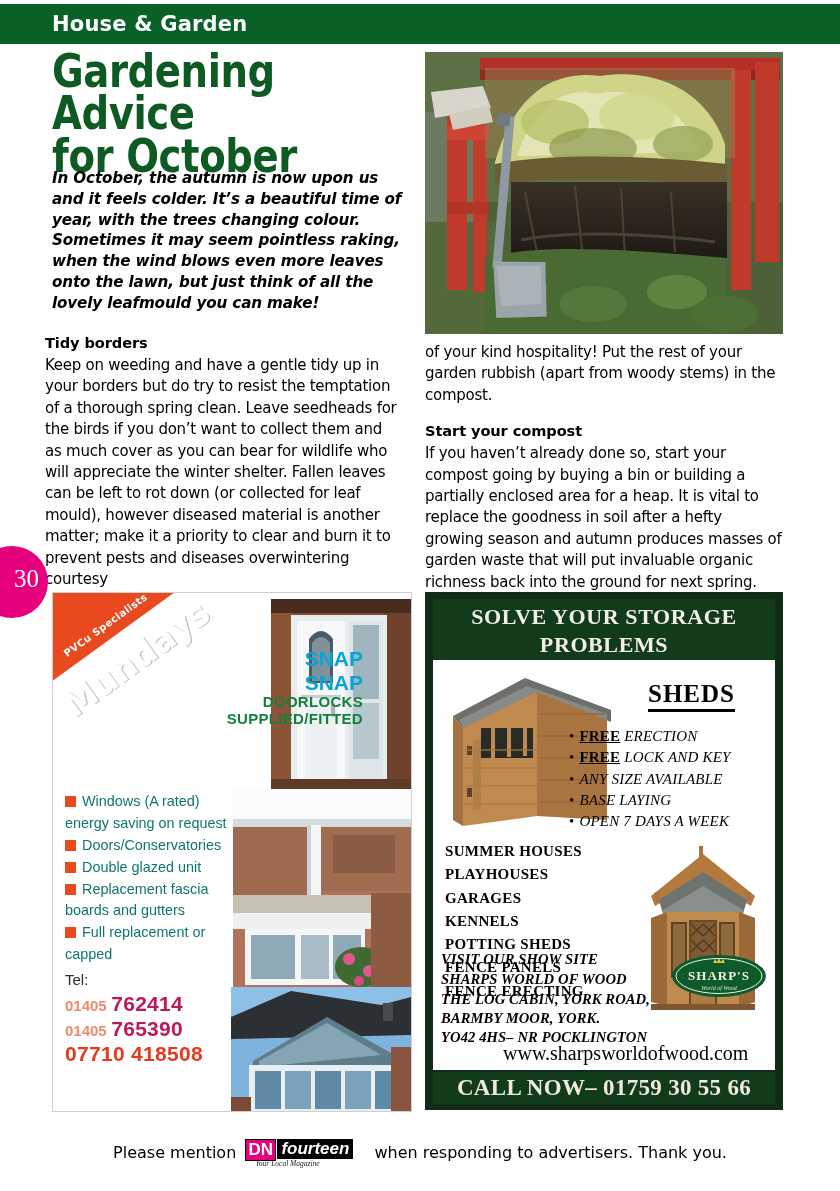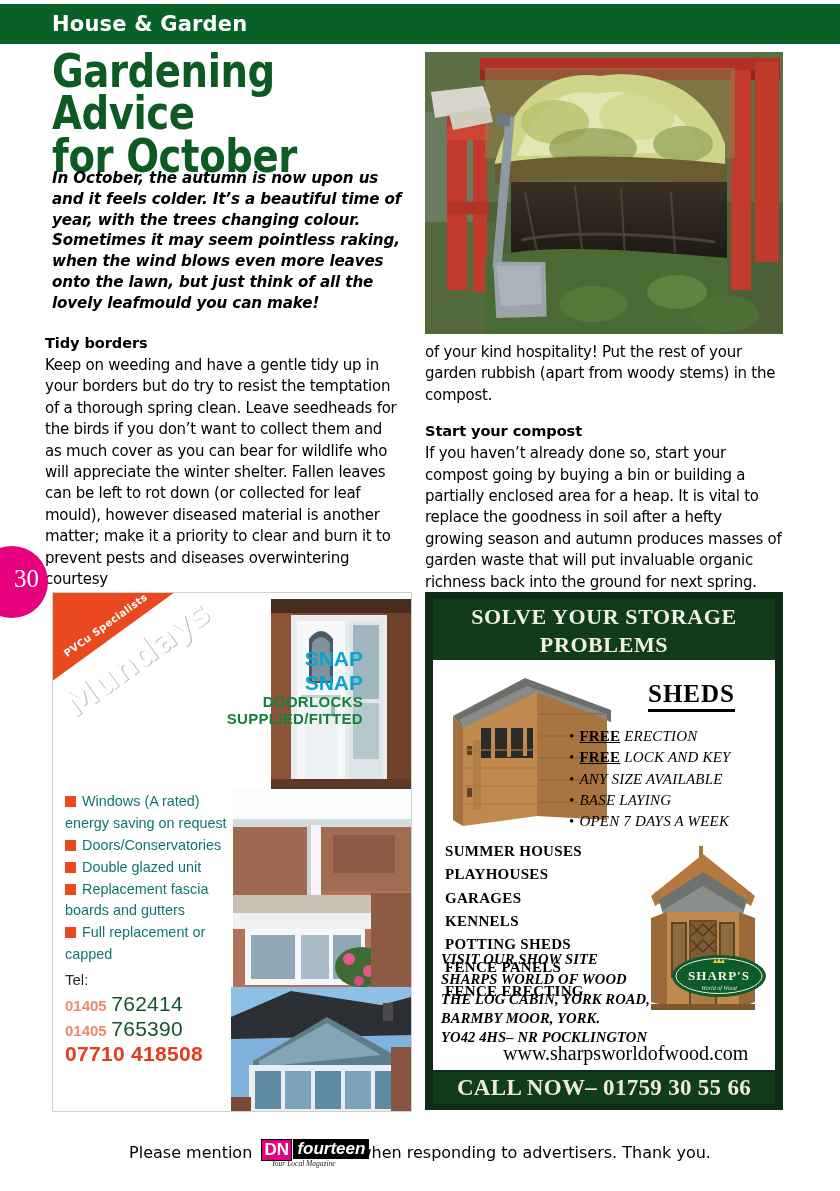--- a/index.html
+++ b/index.html
@@ -70,21 +70,21 @@
   .bullets{position:absolute;left:12px;top:198px;width:190px;
         font-family:"Liberation Sans",sans-serif;font-size:14.4px;line-height:1.52;
         color:#0f766e;font-weight:500;}
   .bullets .li{display:block;}
   .sq{display:inline-block;width:11px;height:11px;background:#e8491f;margin-right:6px;
         vertical-align:-1px;}
   .tel-wrap{position:absolute;left:12px;top:378px;font-family:"Liberation Sans",sans-serif;}
   .tel-label{font-size:15px;color:#2b2b2b;margin-bottom:4px;}
   .tel-row{white-space:nowrap;line-height:1.18;}
   .tel-pre{font-size:15px;color:#f08a6d;font-weight:bold;}
-  .tel-num{font-size:21px;color:#14532d;font-weight:normal;letter-spacing:.3px;text-align:center;}
+  .tel-num{font-size:21px;color:#be185d;font-weight:bold;letter-spacing:.3px;text-align:center;}
   .tel-mob{font-size:21px;color:#e8391c;font-weight:bold;letter-spacing:.3px;}
 
   
   .sh-head{position:absolute;left:8px;top:7px;width:342px;height:72px;background:#123b1a;
         color:#f2f0e4;text-align:center;font-family:"Liberation Serif",serif;font-weight:bold;
         font-size:22px;line-height:1.28;padding-top:4px;box-sizing:border-box;letter-spacing:.6px;}
   .sh-body{position:absolute;left:8px;top:68px;width:342px;height:410px;background:#fff;overflow:hidden;}
   .sheds-title{position:absolute;right:40px;top:20px;font-family:"Liberation Serif",serif;
         font-weight:bold;font-size:25px;letter-spacing:1px;border-bottom:3px solid #000;
         padding-bottom:1px;}
@@ -108,21 +108,21 @@
   .sharps-logo svg{display:block;width:100%;height:100%;}
   .sh-call{position:absolute;left:8px;bottom:6px;width:342px;height:32px;background:#123b1a;
         color:#efeade;text-align:center;font-family:"Liberation Serif",serif;font-weight:bold;
         font-size:23px;line-height:32px;letter-spacing:.3px;}
 
   
   .footer{position:absolute;left:0;top:1139px;width:840px;text-align:center;
         font-family:"DejaVu Sans",sans-serif;font-size:16px;white-space:nowrap;}
   .footer .seg{vertical-align:middle;}
   .logo-inline{display:inline-block;position:relative;vertical-align:middle;margin:0 4px;
-        width:88px;height:26px;}
+        width:88px;height:26px;padding-left:32px;}
   .logo-dn{position:absolute;left:0;top:0;background:#e6007e;color:#fff;font-weight:bold;
         font-size:17px;line-height:18px;padding:1px 2px;font-family:"Liberation Sans",sans-serif;
         border:1px solid #000;}
   .logo-fourteen{position:absolute;left:32px;top:0;background:#000;color:#fff;font-weight:bold;
         font-style:italic;font-size:17px;line-height:18px;padding:1px 4px;
         font-family:"Liberation Sans",sans-serif;}
   .logo-tag{position:absolute;left:10px;top:20px;font-size:7.5px;font-style:italic;
         color:#222;font-family:"Liberation Serif",serif;white-space:nowrap;}
 </style>
 </head>

